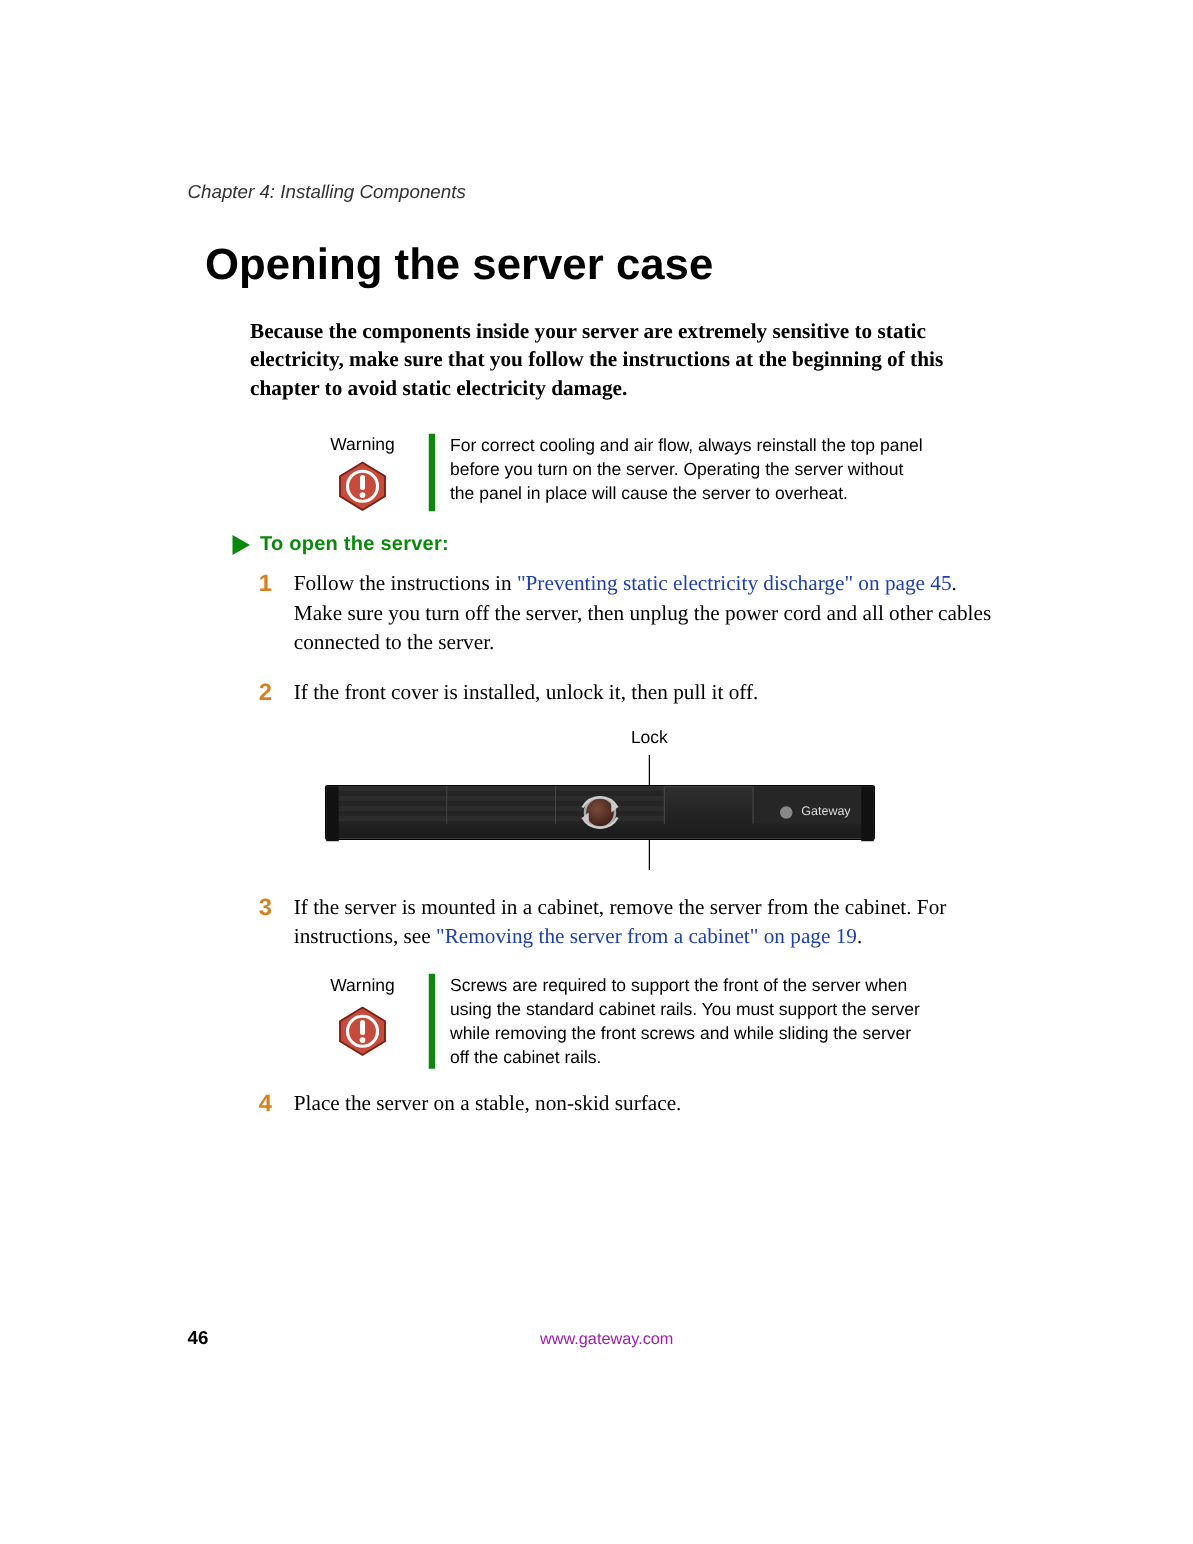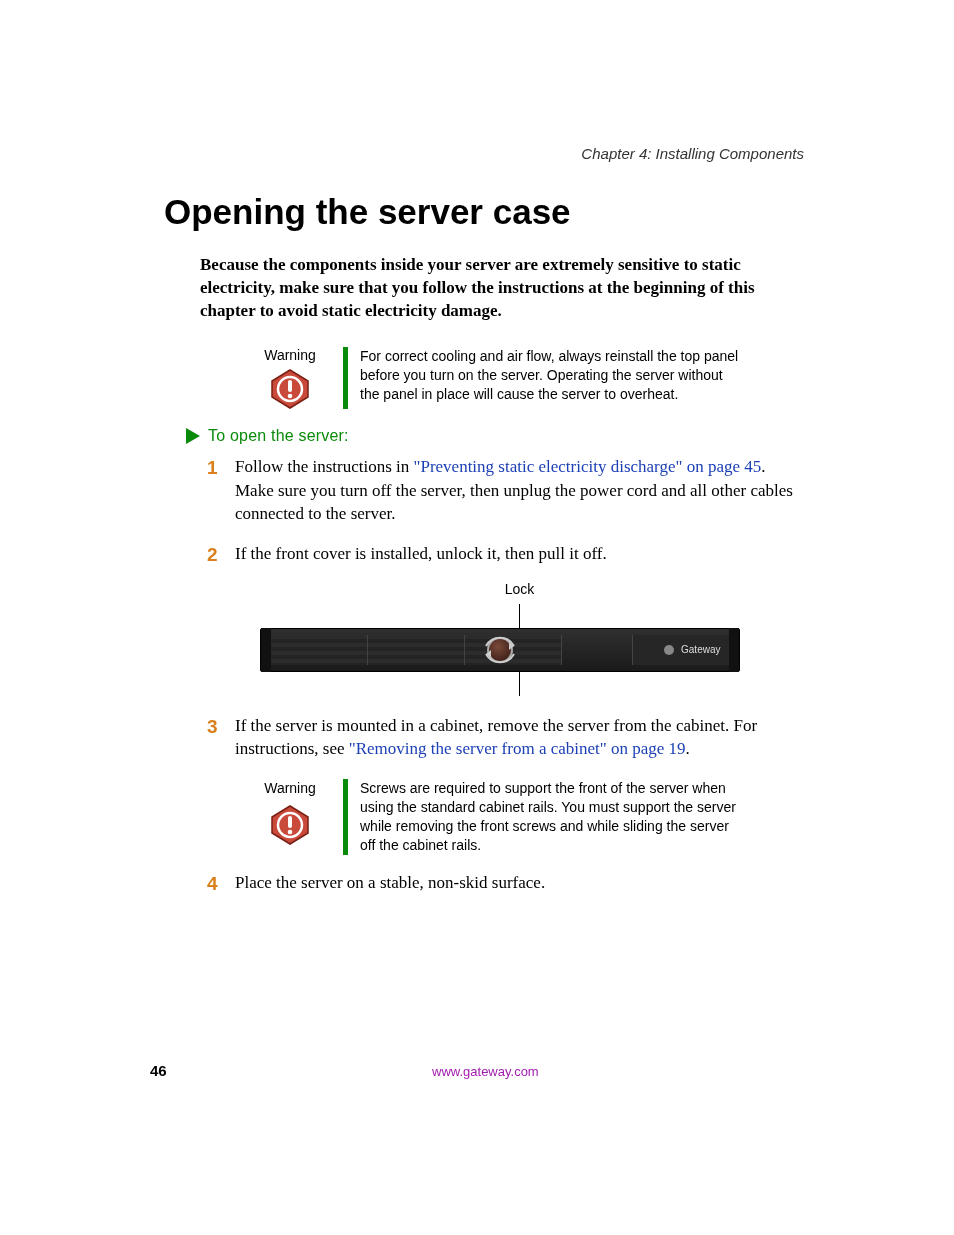--- a/index.html
+++ b/index.html
@@ -11,21 +11,20 @@
     color: #000;
     position: relative;
     padding: 145px 150px 0 150px;
   }
   .chapter-caption {
     font-family: Arial, Helvetica, sans-serif;
     font-style: italic;
     font-size: 15px;
     color: #333;
     margin-bottom: 30px;
-    text-align: right;
   }
   h1.title {
     font-family: Arial, Helvetica, sans-serif;
     font-weight: bold;
     font-size: 35px;
     letter-spacing: 0px;
     margin-bottom: 22px;
     padding-left: 14px;
   }
   .intro {
@@ -68,21 +67,21 @@
     padding-top: 0;
   }
   .section-head {
     display: flex;
     align-items: center;
     gap: 8px;
     margin: 14px 0 10px 50px;
   }
   .section-head-label {
     font-family: Arial, Helvetica, sans-serif;
-    font-weight: normal;
+    font-weight: bold;
     font-size: 16px;
     color: #0a8a0a;
     letter-spacing: 0.2px;
   }
   .section-head .triangle {
     width: 0; height: 0;
     border-top: 8px solid transparent;
     border-bottom: 8px solid transparent;
     border-left: 14px solid #0a8a0a;
     margin-left: -14px;
@@ -113,28 +112,27 @@
   }
   .figure {
     margin: 14px auto 18px auto;
     width: 520px;
     text-align: center;
     font-family: Arial, Helvetica, sans-serif;
     font-size: 14px;
   }
   .fig-label { margin: 4px 0; }
   .server-rack {
-    width: 480px;
+    width: 440px;
     height: 44px;
     background: linear-gradient(#2f2f2f, #1a1a1a);
     border: 1px solid #000;
     border-radius: 2px;
     position: relative;
     display: flex;
-    align-items: center;
   }
   .rack-end {
     width: 10px; height: 44px; background:#111;
   }
   .bay {
     flex: 1;
     border-right: 1px solid #444;
     height: 30px;
     background: repeating-linear-gradient(#2c2c2c 0, #2c2c2c 4px, #242424 4px, #242424 8px);
   }

